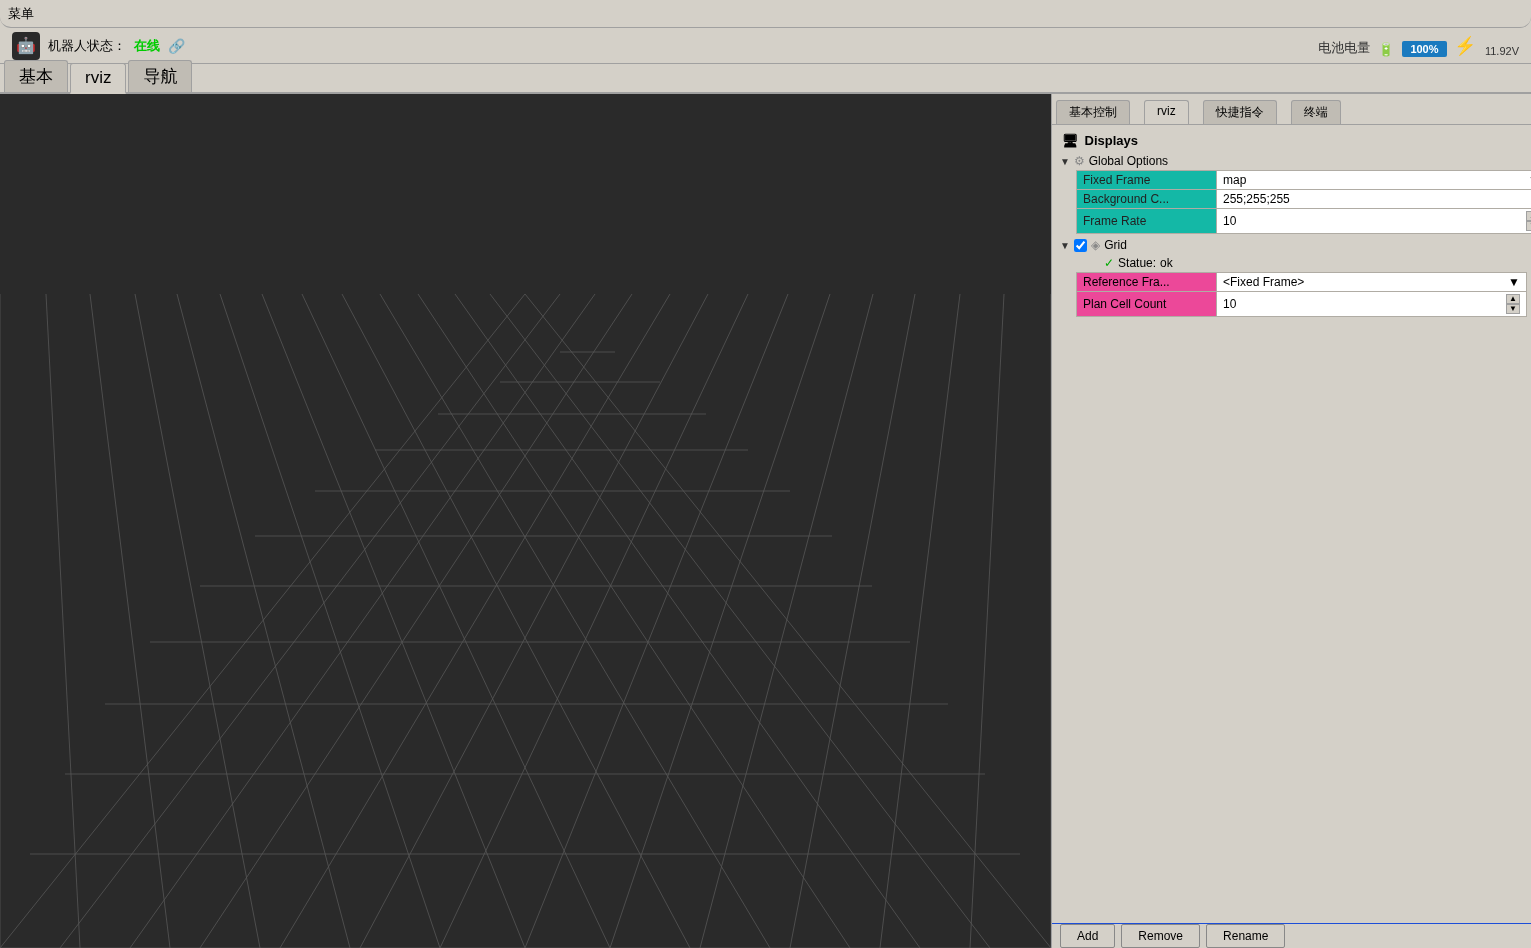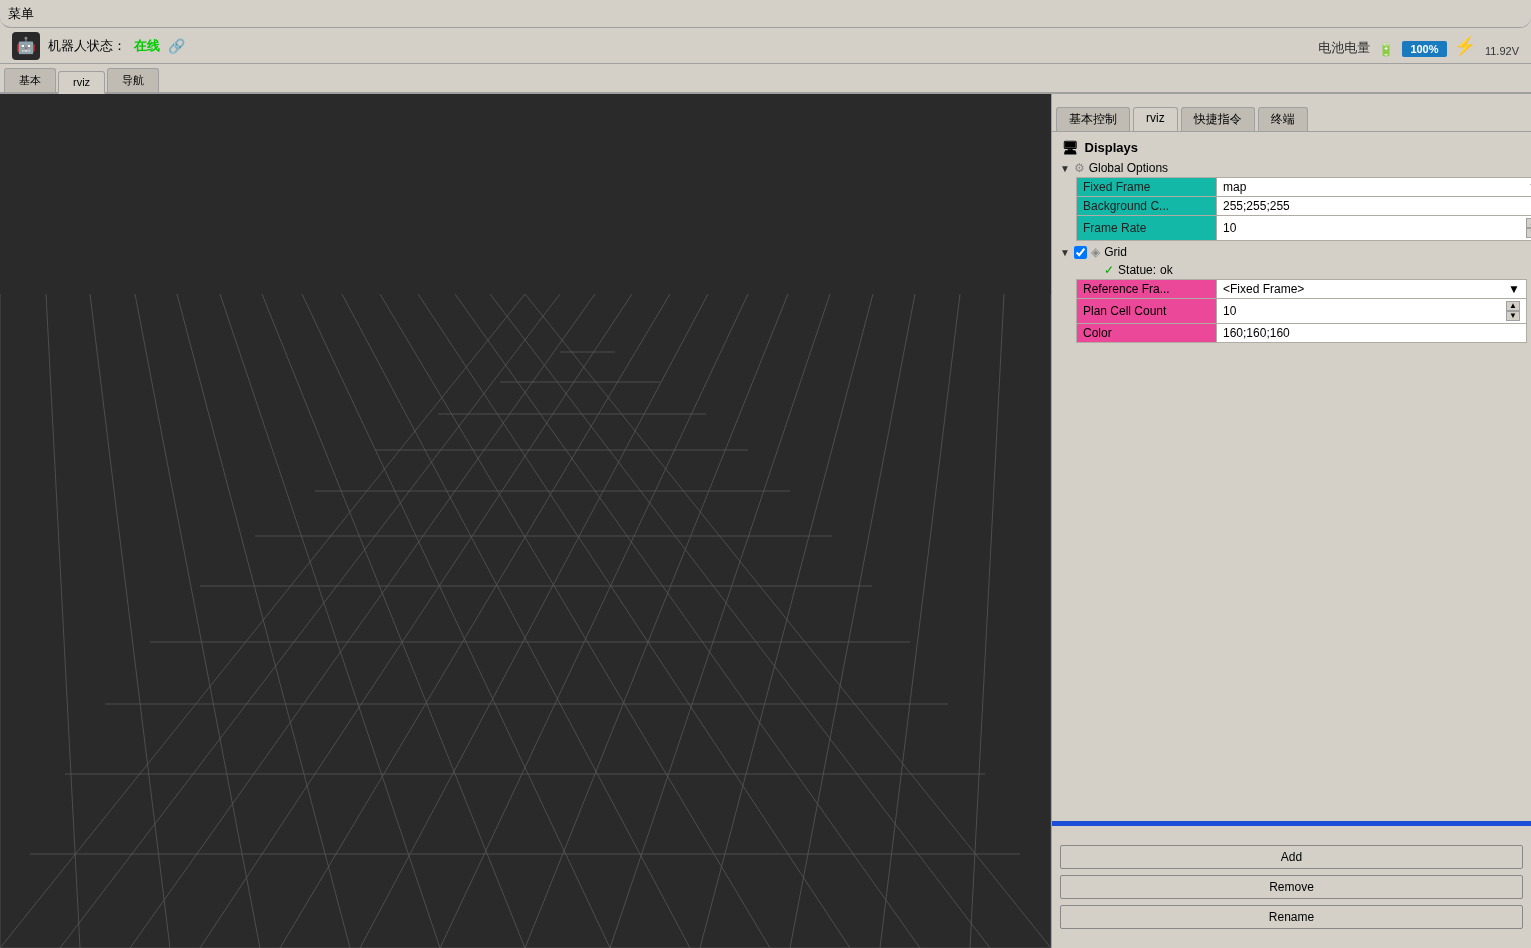--- a/index.html
+++ b/index.html
@@ -94,21 +94,21 @@
       padding: 0 4px;
       border-bottom: 2px solid #a0a0a0;
     }
 
     .tab {
       padding: 4px 14px;
       border: 1px solid #a0a0a0;
       border-bottom: none;
       background: #c0bcb4;
       cursor: pointer;
-      font-size: 11px;
+      font-size: 17px;
       margin-right: 2px;
       border-radius: 3px 3px 0 0;
     }
 
     .tab.active {
       background: #d4d0c8;
       border-bottom: 2px solid #d4d0c8;
       margin-bottom: -2px;
       z-index: 1;
     }
@@ -134,22 +134,22 @@
       border-left: 1px solid #a0a0a0;
       display: flex;
       flex-direction: column;
     }
 
     
     #right-tabbar {
       display: flex;
       background: #d4d0c8;
       border-bottom: 1px solid #a0a0a0;
-      padding: 13px 4px 0;
-      gap: 3px;
+      padding: 6px 4px 0;
+      gap: 14px;
     }
 
     .right-tab {
       padding: 3px 12px;
       border: 1px solid #a0a0a0;
       border-bottom: none;
       background: #c0bcb4;
       cursor: pointer;
       font-size: 12px;
       border-radius: 3px 3px 0 0;
@@ -241,25 +241,24 @@
       line-height: 1;
       cursor: pointer;
       background: #d4d0c8;
       border: 1px solid #a0a0a0;
       padding: 0 2px;
     }
 
     
     #bottom-buttons {
       display: flex;
-      padding: 19px 8px;
+      padding: 0 8px;
       gap: 6px;
-      border-top: 5px solid #1d4ed8;
-      background: #d4d0c8;
-      flex-direction: column;
+      border-top: 1px solid #1d4ed8;
+      background: #d4d0c8;
     }
 
     .btn {
       padding: 4px 16px;
       background: #d4d0c8;
       border: 1px solid #888;
       border-radius: 2px;
       cursor: pointer;
       font-size: 12px;
     }
@@ -459,26 +458,20 @@
           <td class="prop-value">
             <div class="spinner-cell">
               <span>10</span>
               <div class="spinner-btns">
                 <span class="spinner-btn">▲</span>
                 <span class="spinner-btn">▼</span>
               </div>
             </div>
           </td>
         </tr>
-        <tr>
-          <td class="prop-name">Color</td>
-          <td class="prop-value">
-            <input class="prop-input" type="text" value="160;160;160" style="">
-          </td>
-        </tr>
       </tbody>
         </table>
 
     </div>
 
     <div id="bottom-buttons">
       <button class="btn">Add</button>
       <button class="btn">Remove</button>
       <button class="btn">Rename</button>
     </div>

